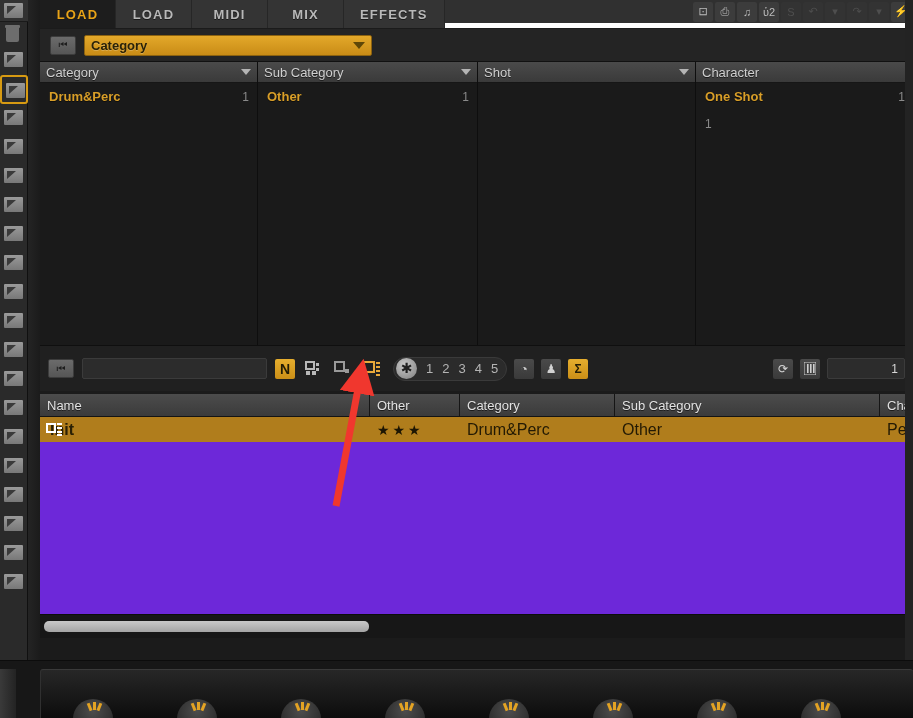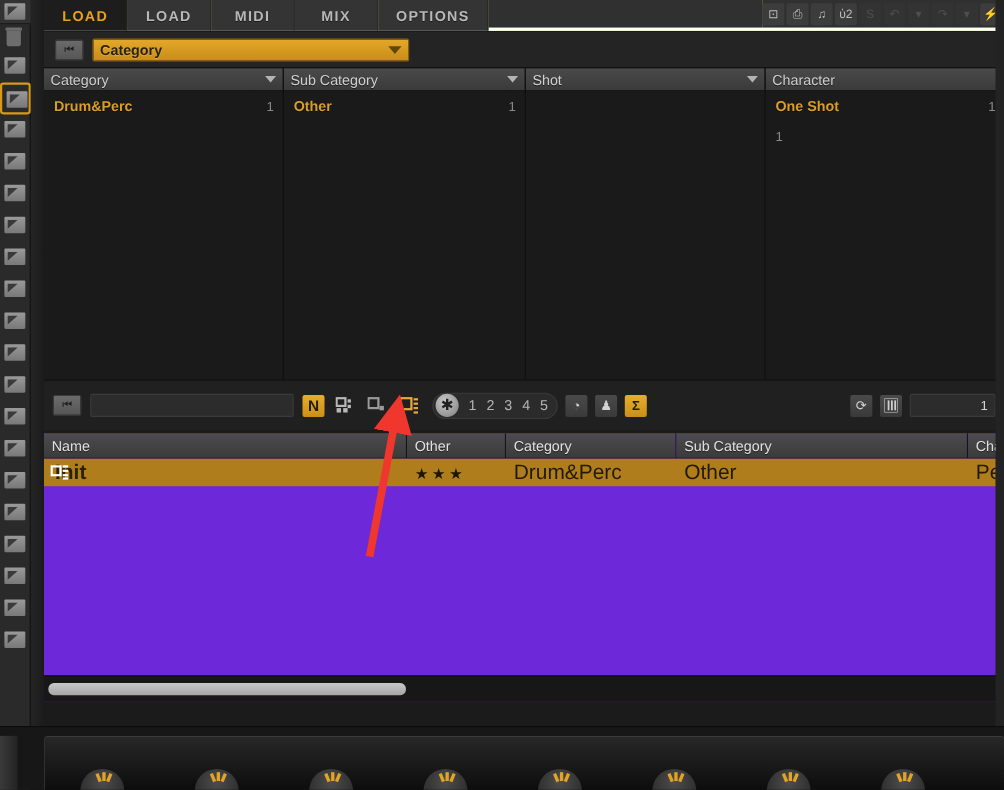--- a/index.html
+++ b/index.html
@@ -53,22 +53,22 @@
 
   
   .browser {
     position: absolute; left: 40px; top: 0; width: 873px; height: 660px;
     background: #1b1b1b;
   }
 
   
   .tabbar {
     position: absolute; left: 0; top: 0; width: 873px; height: 28px;
-    background: #bef264;
-    border-bottom: 3px solid #ffffff;
+    background: #86efac;
+    border-bottom: 5px solid #ffffff;
     display: flex; align-items: stretch;
   }
   .tab {
     display: flex; align-items: center; justify-content: center;
     padding: 0 16px; min-width: 76px; height: 28px;
     font-size: 13px; font-weight: bold; letter-spacing: 1.2px;
     color: #b8b8b8;
     background: #343434;
     border-right: 1px solid #262626;
     text-shadow: 0 1px 0 #1a1a1a;
@@ -218,21 +218,21 @@
     font-size: 13px; color: #e2e2e2;
     text-shadow: 0 1px 0 #1b1b1b;
     cursor: pointer;
   }
   .res-row {
     display: flex; height: 25px; align-items: center;
     background: #b07d1c; cursor: pointer;
   }
   .rr-cell {
     display: flex; align-items: center; height: 25px; padding: 0 7px;
-    font-size: 19px; color: #231a04;
+    font-size: 16px; color: #231a04;
   }
   .rr-cell.name { font-weight: bold; color: #2b2105; padding-left: 10px; }
   .rr-cell.rating { color: #1d1603; letter-spacing: 3px; font-size: 14px; }
   .row-icon {
     position: absolute; left: 6px; top: 5px; width: 16px; height: 14px;
   }
   .row-icon .sq {
     position: absolute; left: 0; top: 1px; width: 10px; height: 10px;
     border: 2px solid #fff; background: transparent;
   }
@@ -362,21 +362,21 @@
   <div class="panel-edge"></div>
 
   <div class="browser">
 
     <div class="tabbar">
       <div id="tabs-host" style="display:flex;">
           <div class="tab active">LOAD</div>
           <div class="tab">LOAD</div>
           <div class="tab">MIDI</div>
           <div class="tab">MIX</div>
-          <div class="tab">OPTIONS</div>
+          <div class="tab">EFFECTS</div>
         </div>
       <div class="tabbar-spacer"></div>
       <div class="toolicons" id="toolicons-host">
           <div class="ti">
             <span>⊡</span>
           </div>
           <div class="ti">
             <span>⎙</span>
           </div>
           <div class="ti">

